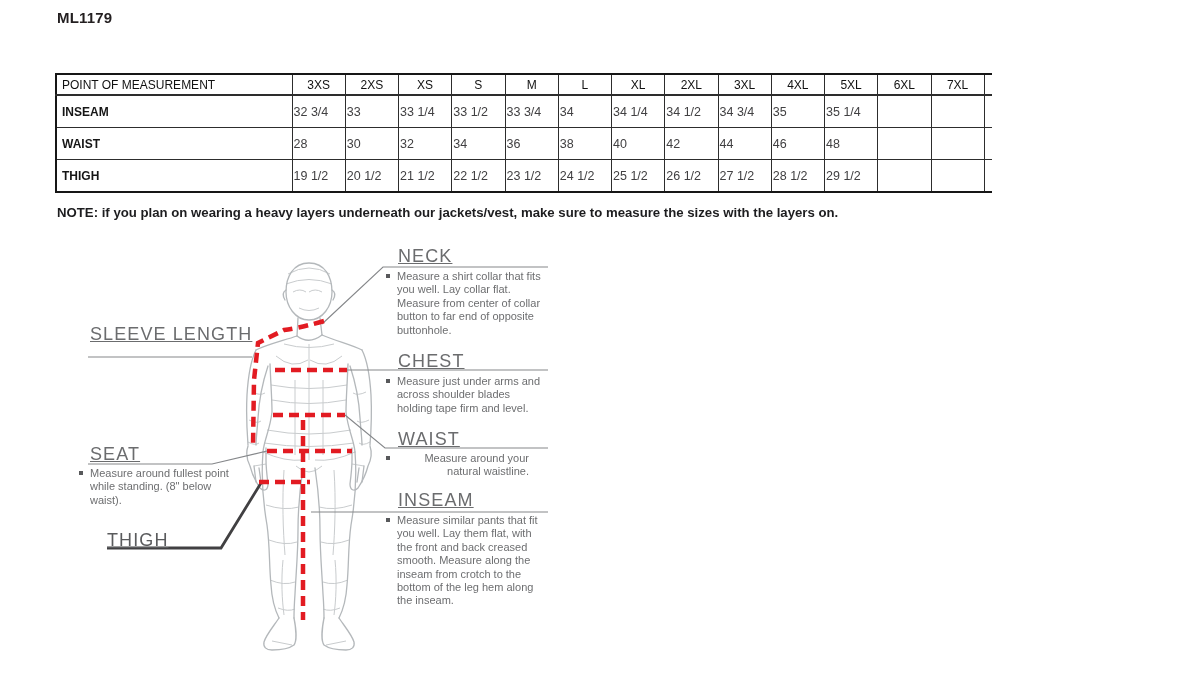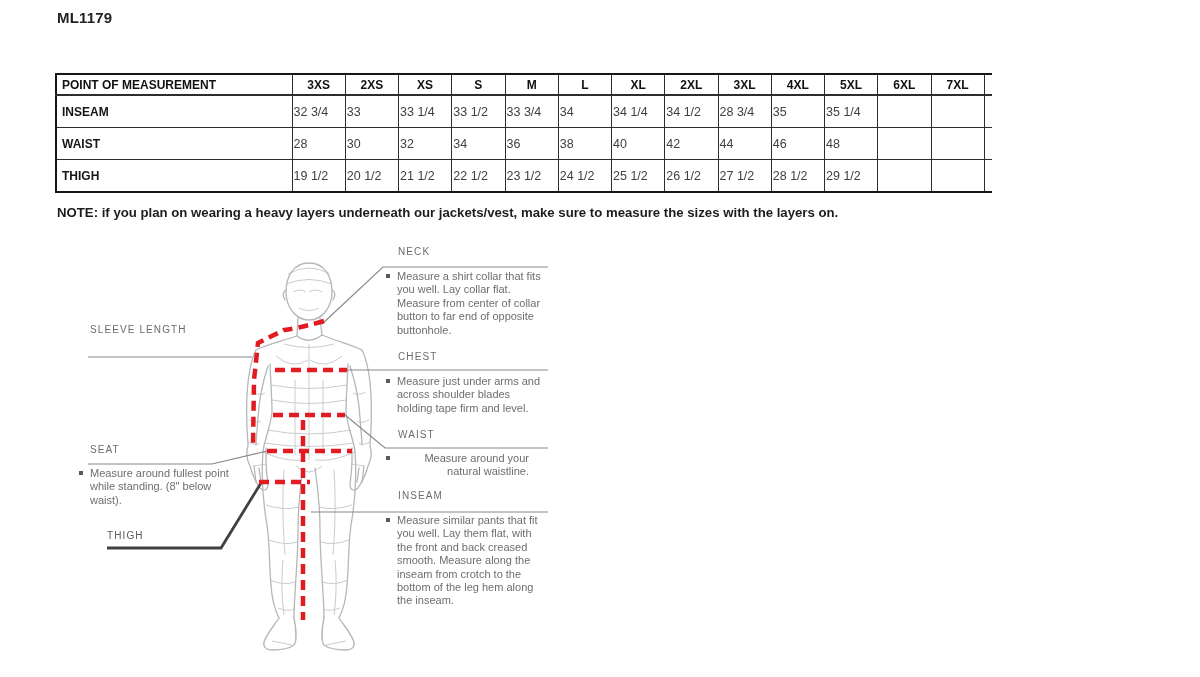--- a/index.html
+++ b/index.html
@@ -11,33 +11,33 @@
     position:absolute; left:57px; top:9px;
     font-size:15px; font-weight:bold; color:#231f20; letter-spacing:.2px;
   }
   .tablewrap { position:absolute; left:55px; top:73px; }
   table.sizes {
     border-collapse:collapse; table-layout:fixed; width:1090px;
     border:2.5px solid #161616; background:#fff;
   }
   table.sizes th, table.sizes td { border:1.4px solid #2d2d2d; overflow:hidden; white-space:nowrap; }
   table.sizes thead th {
-    font-size:12px; font-weight:bold; color:#111; height:19px; text-align:center;
+    font-size:12px; font-weight:normal; color:#111; height:19px; text-align:center;
     border-bottom-width:2px; padding:0 12px;
   }
   table.sizes thead th:first-child { text-align:left; padding-left:5px; }
   table.sizes tbody td { font-size:12.5px; color:#414042; text-align:left; height:29px; }
   table.sizes td.rowlabel { font-weight:bold; color:#161616; font-size:12px; text-align:left; padding-left:5px; }
   .note {
     position:absolute; left:57px; top:205px;
     font-size:13.2px; font-weight:bold; color:#1d1d1f;
   }
   .dhead {
-    position:absolute; font-size:10px; color:#6b6c6e;
-    letter-spacing:1.1px; white-space:nowrap;
+    position:absolute; font-size:18px; color:#6b6c6e;
+    letter-spacing:1.1px; white-space:nowrap;text-decoration:underline;
   }
   .dhead.dark { color:#5a5b5d; }
   .desc { position:absolute; font-size:11px; line-height:13.4px; color:#6d6e70; }
   .desc.bulleted { padding-left:12px; }
   .sq { position:absolute; left:1px; top:4px; width:4px; height:4px; background:#58595b; }
   svg.overlay { position:absolute; left:0; top:0; }
 </style>
 </head>
 <body>
 
@@ -91,21 +91,21 @@
           <tr>
             <td class="rowlabel">INSEAM</td>
             <td>32 3/4</td>
             <td>33</td>
             <td>33 1/4</td>
             <td>33 1/2</td>
             <td>33 3/4</td>
             <td>34</td>
             <td>34 1/4</td>
             <td>34 1/2</td>
-            <td>28 3/4</td>
+            <td>34 3/4</td>
             <td>35</td>
             <td>35 1/4</td>
             <td></td>
             <td></td>
             <td></td>
             <td></td>
             <td></td>
           </tr>
           <tr>
             <td class="rowlabel">WAIST</td>

